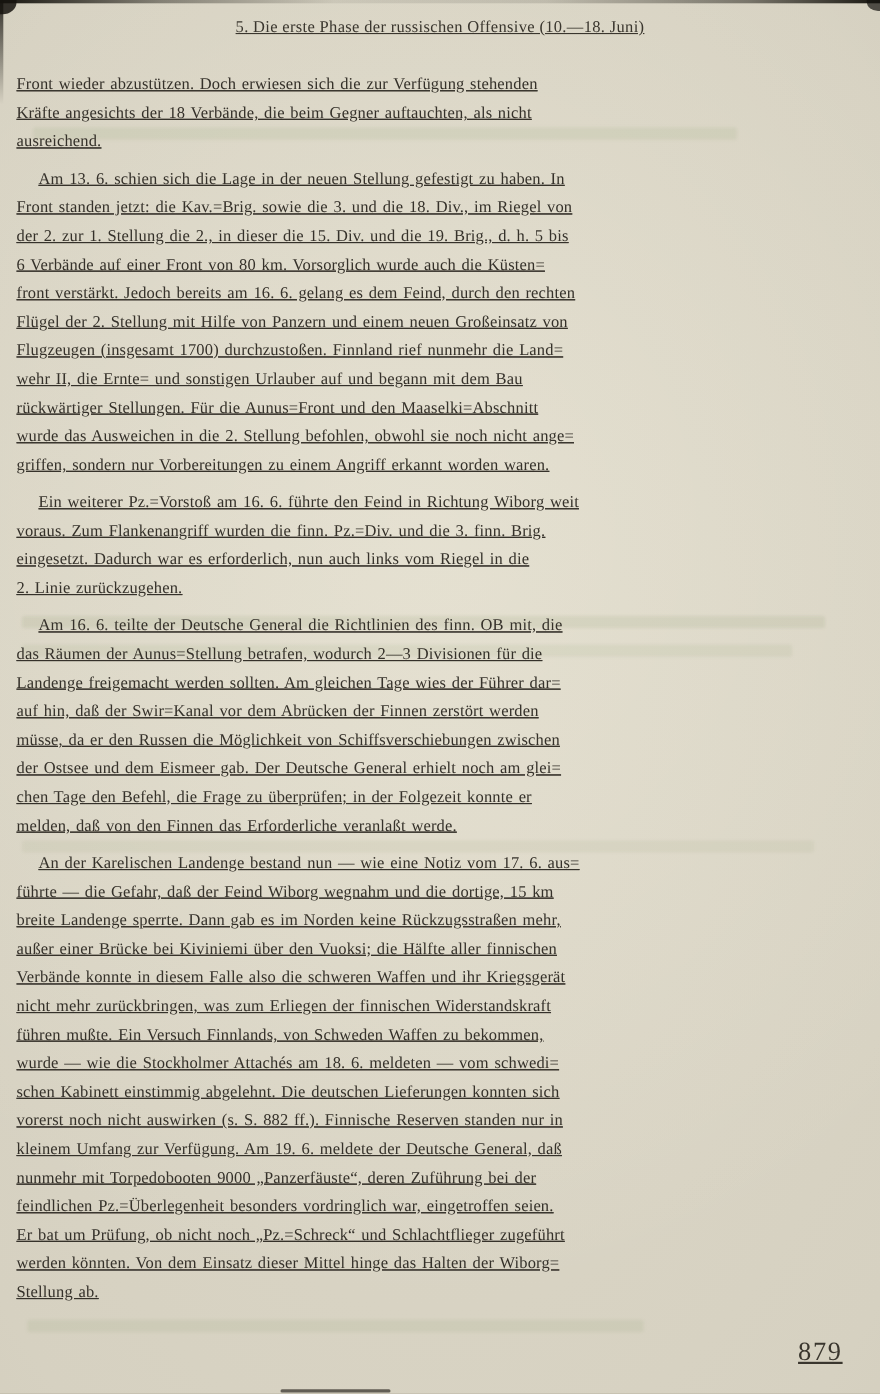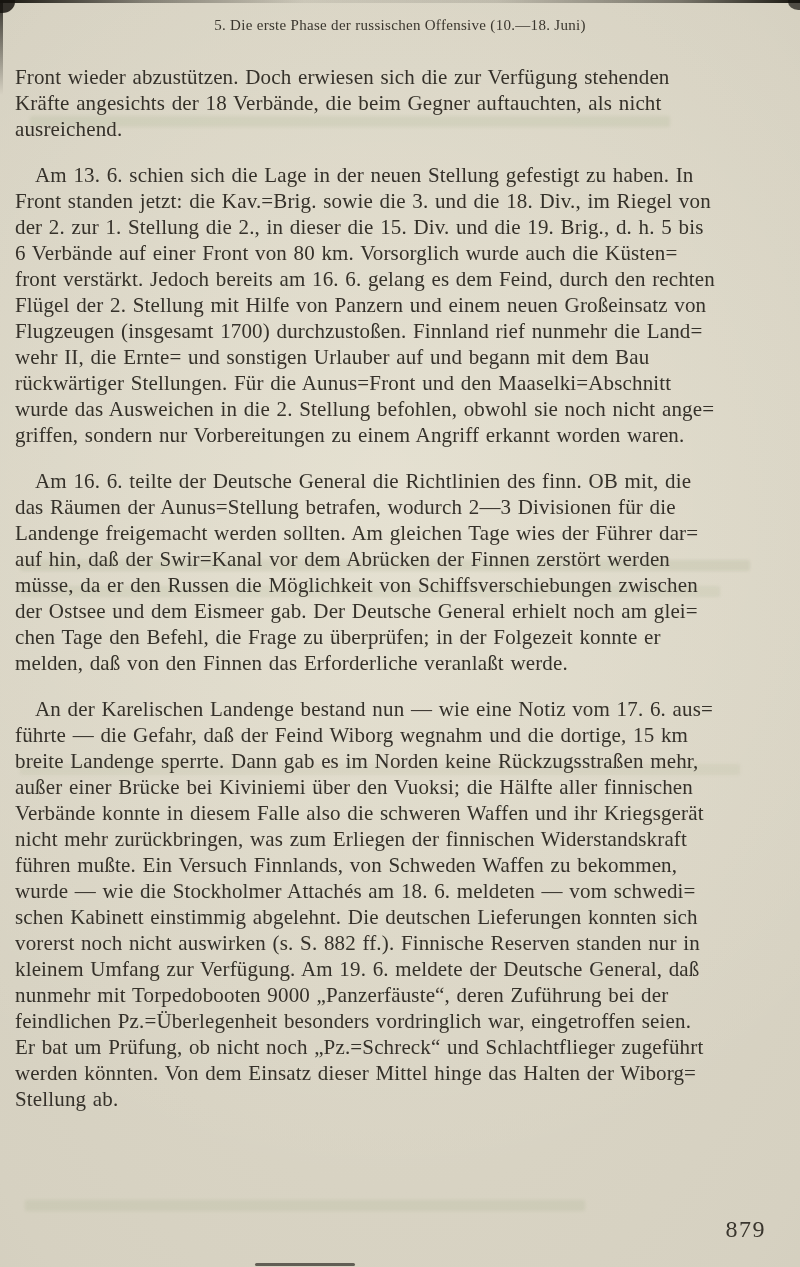--- a/index.html
+++ b/index.html
@@ -1,15 +1,15 @@
 <!DOCTYPE html>
 <html><head>
 <meta charset="utf-8">
 <style>
-  * { box-sizing: border-box; }
+  * { box-sizing: border-box; text-decoration: underline; }
   html, body { margin: 0; padding: 0; background: #b8b3a2; }
   .page {
     position: relative;
     width: 800px;
     height: 1267px;
     overflow: hidden;
     font-family: "Liberation Serif", "DejaVu Serif", serif;
     color: #35312a;
     background:
       radial-gradient(130% 90% at 48% 38%, rgba(255,252,238,0.28), rgba(0,0,0,0) 62%),
@@ -23,27 +23,27 @@
     letter-spacing: 0.3px;
     color: #3a362e;
   }
   .body {
     position: absolute;
     top: 64px; left: 15px; width: 774px;
   }
   .para {
     margin: 0;
     white-space: pre;
-    font-size: 21px;
+    font-size: 15px;
     line-height: 26px;
     letter-spacing: 0.15px;
     word-spacing: 1.2px;
     color: #35312a;
   }
-  .para + .para { margin-top: 20px; }
+  .para + .para { margin-top: 8px; }
   .para.indent { text-indent: 20px; }
   .page-number {
     position: absolute;
     right: 34px; bottom: 24px;
     font-size: 24px;
     letter-spacing: 1.5px;
     color: #3a362e;
   }
   
   .edge-top {
@@ -100,20 +100,24 @@
 Front standen jetzt: die Kav.=Brig. sowie die 3. und die 18. Div., im Riegel von
 der 2. zur 1. Stellung die 2., in dieser die 15. Div. und die 19. Brig., d. h. 5 bis
 6 Verbände auf einer Front von 80 km. Vorsorglich wurde auch die Küsten=
 front verstärkt. Jedoch bereits am 16. 6. gelang es dem Feind, durch den rechten
 Flügel der 2. Stellung mit Hilfe von Panzern und einem neuen Großeinsatz von
 Flugzeugen (insgesamt 1700) durchzustoßen. Finnland rief nunmehr die Land=
 wehr II, die Ernte= und sonstigen Urlauber auf und begann mit dem Bau
 rückwärtiger Stellungen. Für die Aunus=Front und den Maaselki=Abschnitt
 wurde das Ausweichen in die 2. Stellung befohlen, obwohl sie noch nicht ange=
 griffen, sondern nur Vorbereitungen zu einem Angriff erkannt worden waren.</p>
+    <p class="para indent">Ein weiterer Pz.=Vorstoß am 16. 6. führte den Feind in Richtung Wiborg weit
+voraus. Zum Flankenangriff wurden die finn. Pz.=Div. und die 3. finn. Brig.
+eingesetzt. Dadurch war es erforderlich, nun auch links vom Riegel in die
+2. Linie zurückzugehen.</p>
     <p class="para indent">Am 16. 6. teilte der Deutsche General die Richtlinien des finn. OB mit, die
 das Räumen der Aunus=Stellung betrafen, wodurch 2—3 Divisionen für die
 Landenge freigemacht werden sollten. Am gleichen Tage wies der Führer dar=
 auf hin, daß der Swir=Kanal vor dem Abrücken der Finnen zerstört werden
 müsse, da er den Russen die Möglichkeit von Schiffsverschiebungen zwischen
 der Ostsee und dem Eismeer gab. Der Deutsche General erhielt noch am glei=
 chen Tage den Befehl, die Frage zu überprüfen; in der Folgezeit konnte er
 melden, daß von den Finnen das Erforderliche veranlaßt werde.</p>
     <p class="para indent">An der Karelischen Landenge bestand nun — wie eine Notiz vom 17. 6. aus=
 führte — die Gefahr, daß der Feind Wiborg wegnahm und die dortige, 15 km

